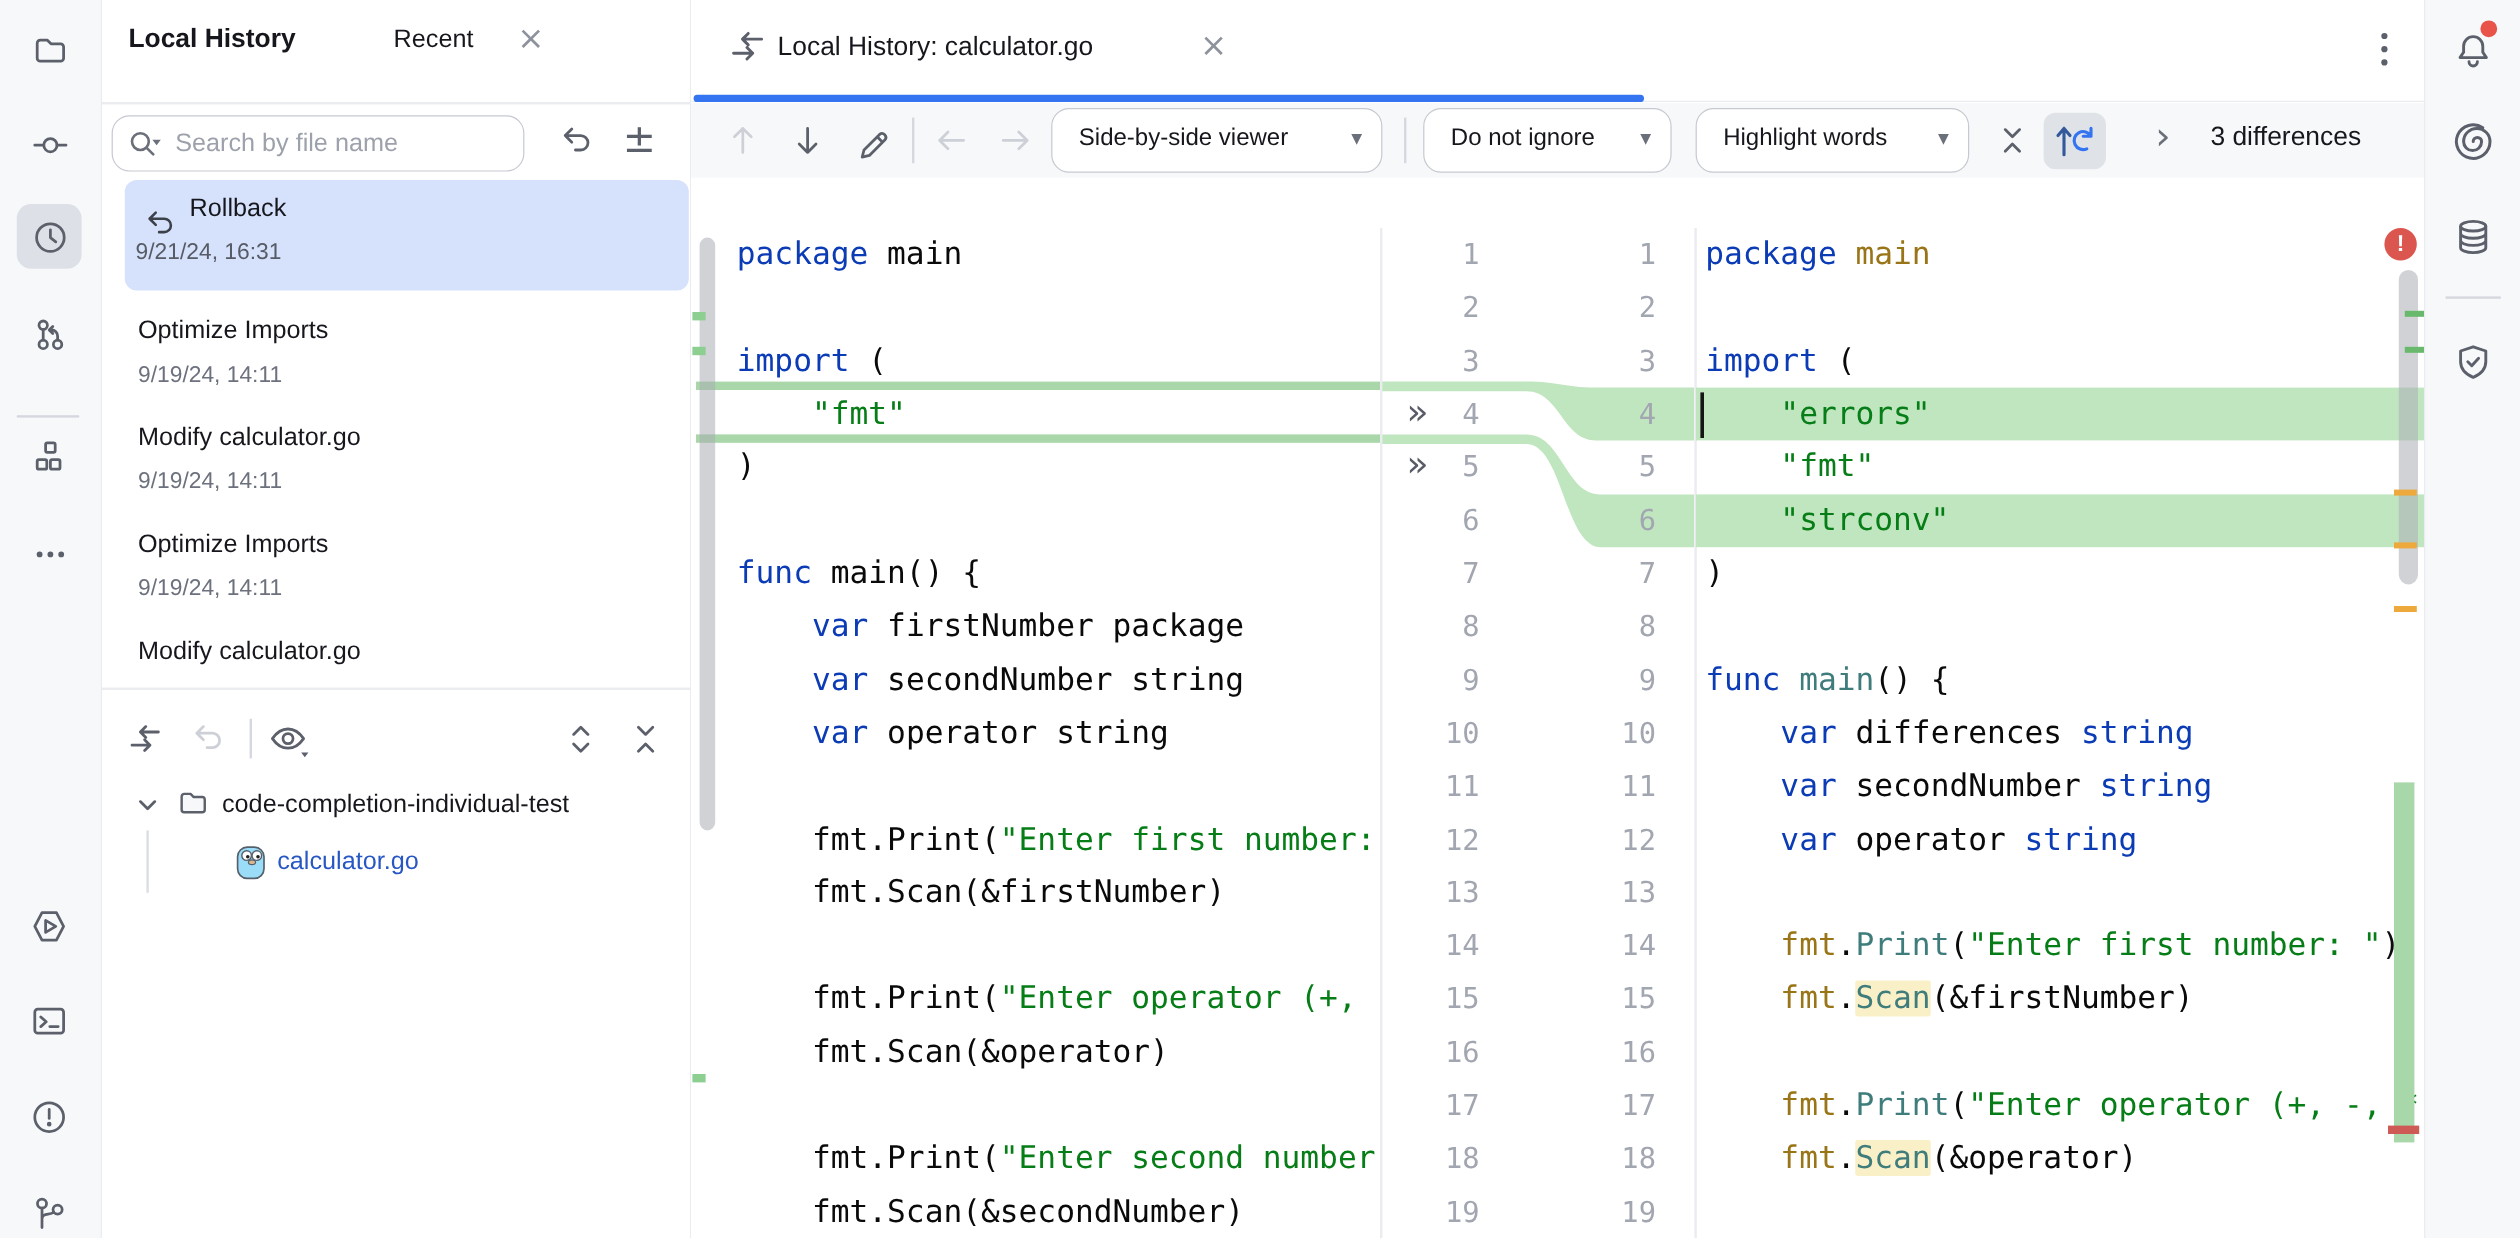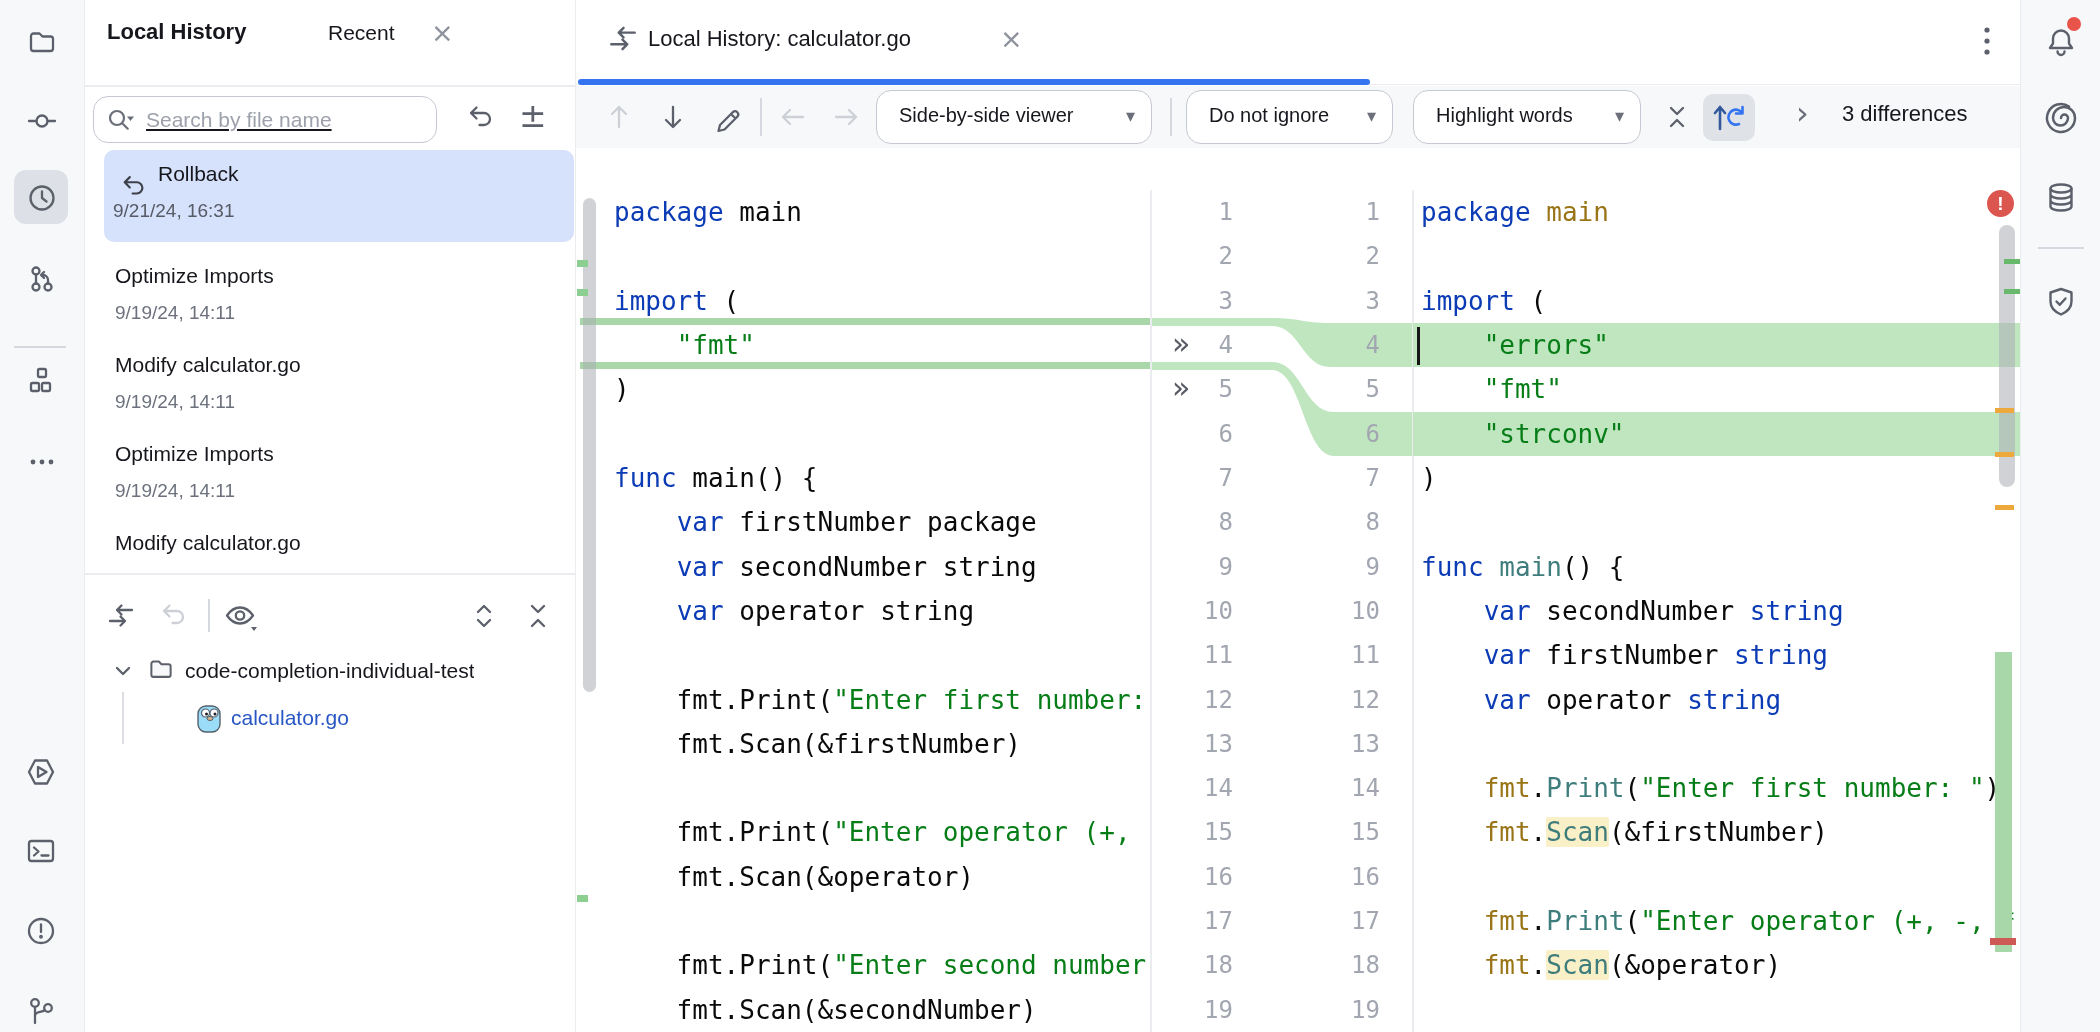--- a/index.html
+++ b/index.html
@@ -14,21 +14,21 @@
   #activity{left:0;top:0;width:85px;height:1032px;background:#f7f8fa;border-right:1.5px solid #ebecf0;box-sizing:border-box;}
   .act-sel{left:14px;top:170px;width:54px;height:54px;border-radius:12px;background:#dde0e6;}
   .act-div{left:14px;width:52px;height:2px;background:#d5d8de;}
   
   #panel{left:85px;top:0;width:491px;height:1032px;background:#fff;border-right:1.5px solid #ebecf0;box-sizing:border-box;}
   .panel-tab{font-size:21px;}
   .panel-tab.active{font-weight:bold;font-size:22px;}
   #panel .hdr-border{left:0;top:85px;width:100%;height:1.5px;background:#ebecf0;}
   #search-box{left:8px;top:96px;width:344px;height:47px;border:1.5px solid #c6c9d1;border-radius:15px;background:#fff;box-sizing:border-box;}
   #search-box input{position:absolute;left:50px;top:2px;width:270px;height:40px;border:none;outline:none;
-      font-family:"Liberation Sans",sans-serif;font-size:21px;color:#16171d;background:transparent;text-decoration:underline;}
+      font-family:"Liberation Sans",sans-serif;font-size:21px;color:#16171d;background:transparent;}
   #search-box input::placeholder{color:#9da1ab;}
   .hist-item{left:19px;width:470px;height:92px;border-radius:10px;}
   .hist-item.selected{background:#d6e1fb;}
   .hist-title{position:absolute;left:11px;top:12px;font-size:21px;color:#16171d;white-space:nowrap;}
   .hist-item.selected .hist-title{left:54px;}
   .hist-date{position:absolute;left:11px;top:50px;font-size:19px;color:#6c717d;}
   .hist-item.selected .hist-date{left:9px;color:#565b66;}
   .glyph{font-family:"DejaVu Sans",sans-serif;color:#5c606b;}
   
   #main{left:576px;top:0;width:1444px;height:1032px;background:#fff;}
@@ -437,22 +437,22 @@
         <div id="right-lines">
             <div class="code-line" style="top: 0px;"><span class="kw">package</span><span class="pkg"> main</span></div>
             <div class="code-line" style="top: 44.32px;"></div>
             <div class="code-line" style="top: 88.64px;"><span class="kw">import</span><span class="pl"> (</span></div>
             <div class="code-line" style="top: 132.96px;"><span class="pl">    </span><span class="str">"errors"</span></div>
             <div class="code-line" style="top: 177.28px;"><span class="pl">    </span><span class="str">"fmt"</span></div>
             <div class="code-line" style="top: 221.6px;"><span class="pl">    </span><span class="str">"strconv"</span></div>
             <div class="code-line" style="top: 265.92px;"><span class="pl">)</span></div>
             <div class="code-line" style="top: 310.24px;"></div>
             <div class="code-line" style="top: 354.56px;"><span class="kw">func</span><span class="fn"> main</span><span class="pl">() {</span></div>
-            <div class="code-line" style="top: 398.88px;"><span class="pl">    </span><span class="kw">var</span><span class="pl"> secondNumber </span><span class="kw">string</span></div>
-            <div class="code-line" style="top: 443.2px;"><span class="pl">    </span><span class="kw">var</span><span class="pl"> firstNumber </span><span class="kw">string</span></div>
+            <div class="code-line" style="top: 398.88px;"><span class="pl">    </span><span class="kw">var</span><span class="pl"> differences </span><span class="kw">string</span></div>
+            <div class="code-line" style="top: 443.2px;"><span class="pl">    </span><span class="kw">var</span><span class="pl"> secondNumber </span><span class="kw">string</span></div>
             <div class="code-line" style="top: 487.52px;"><span class="pl">    </span><span class="kw">var</span><span class="pl"> operator </span><span class="kw">string</span></div>
             <div class="code-line" style="top: 531.84px;"></div>
             <div class="code-line" style="top: 576.16px;"><span class="pl">    </span><span class="pkg">fmt</span><span class="pl">.</span><span class="fn">Print</span><span class="pl">(</span><span class="str">"Enter first number: "</span><span class="pl">)</span></div>
             <div class="code-line" style="top: 620.48px;"><span class="pl">    </span><span class="pkg">fmt</span><span class="pl">.</span><span class="hl">Scan</span><span class="pl">(&amp;firstNumber)</span></div>
             <div class="code-line" style="top: 664.8px;"></div>
             <div class="code-line" style="top: 709.12px;"><span class="pl">    </span><span class="pkg">fmt</span><span class="pl">.</span><span class="fn">Print</span><span class="pl">(</span><span class="str">"Enter operator (+, -, *, /): "</span></div>
             <div class="code-line" style="top: 753.44px;"><span class="pl">    </span><span class="pkg">fmt</span><span class="pl">.</span><span class="hl">Scan</span><span class="pl">(&amp;operator)</span></div>
             <div class="code-line" style="top: 797.76px;"></div>
           </div>
         <div id="caret"></div>

